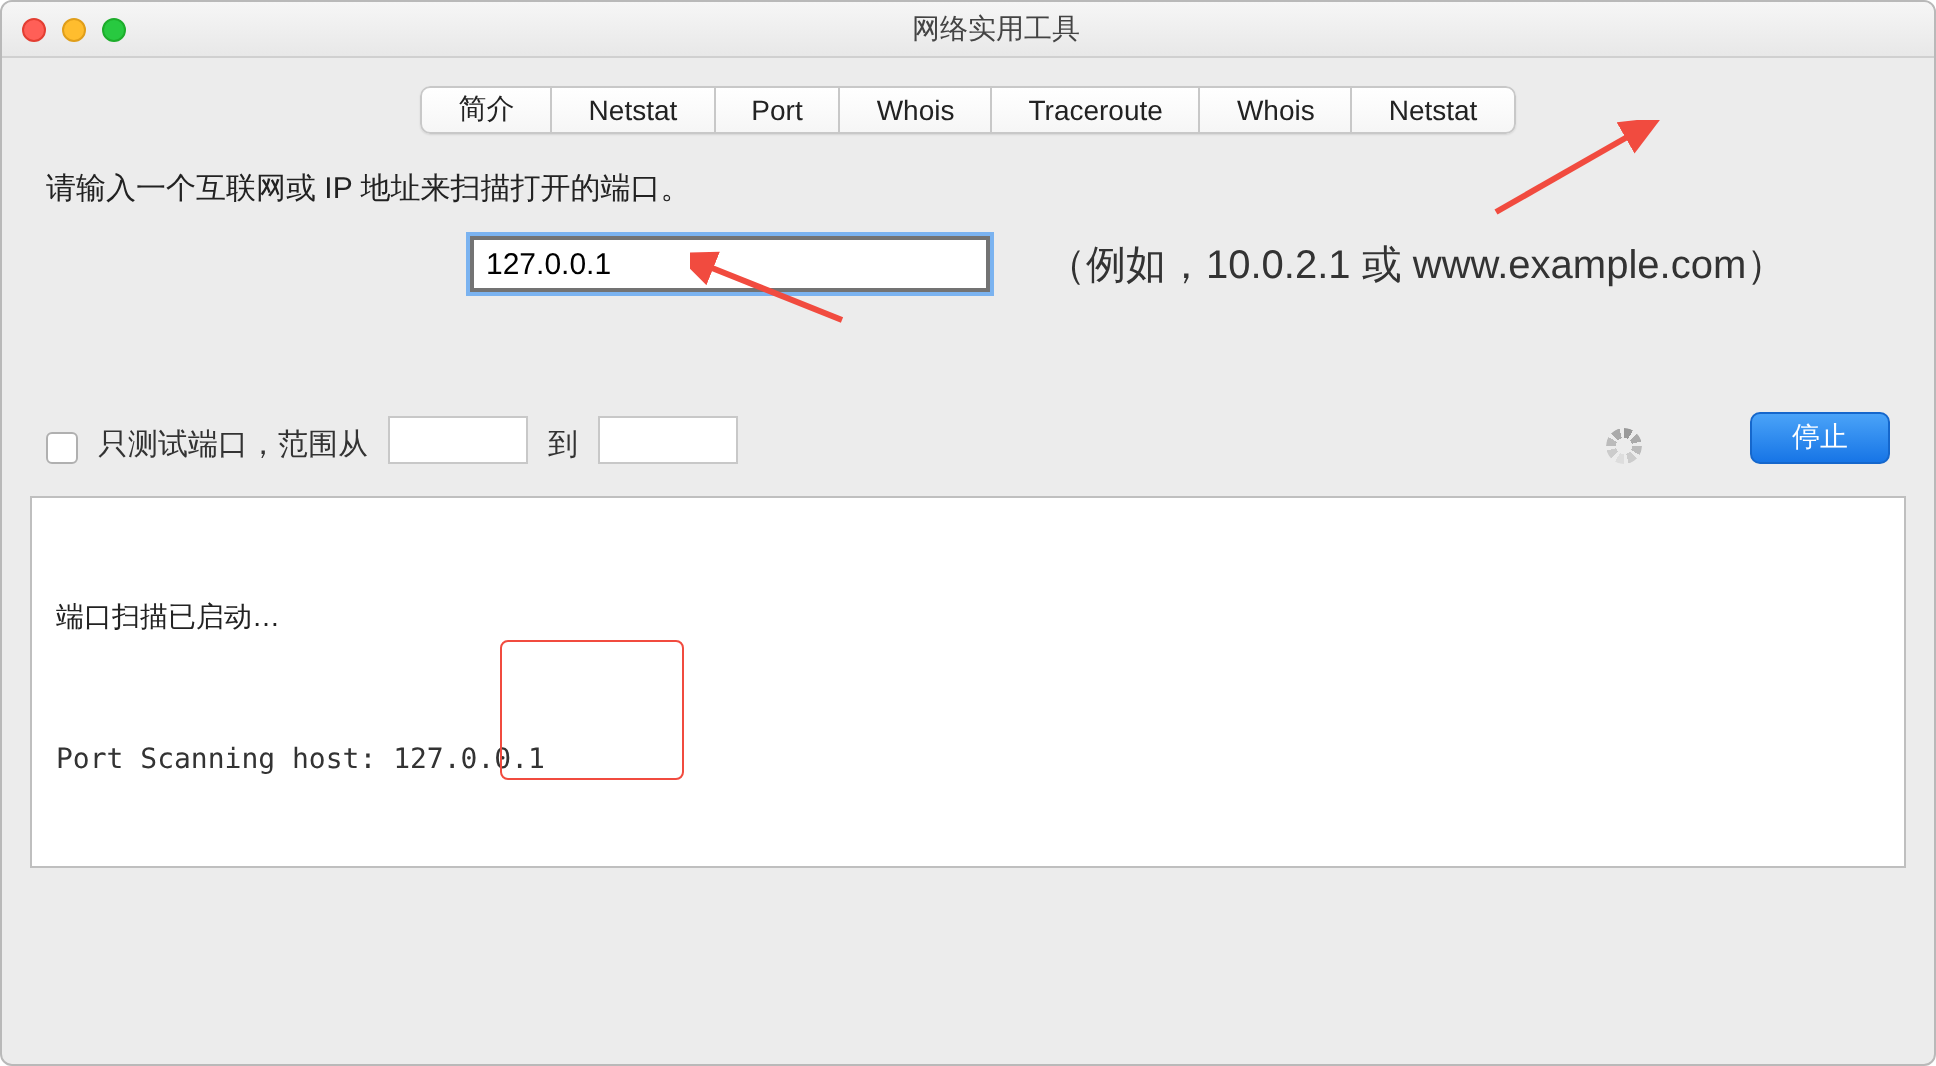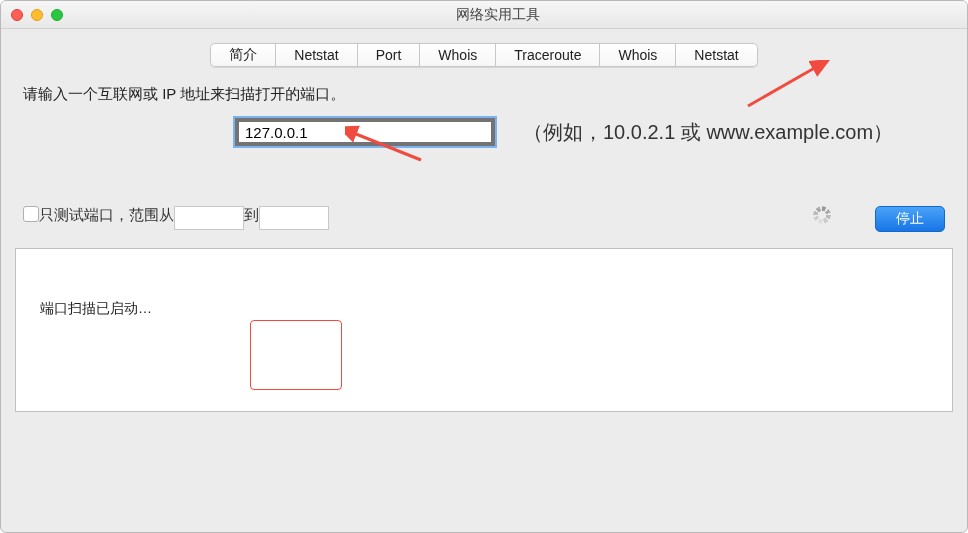--- a/index.html
+++ b/index.html
@@ -95,35 +95,36 @@
       position: relative;
     }
     .ip-wrap {
       position: relative;
     }
     .ip-input {
       width: 260px;
       height: 28px;
       font-size: 15px;
       padding: 2px 6px;
-      border: 4px solid #737373;
+      border: 2px solid #737373;
       outline: 2.5px solid #7bb3f0;
       outline-offset: 0;
       background: #fff;
     }
     .hint {
       margin-left: 28px;
       font-size: 20px;
       color: #333;
     }
     .row2 {
       display: flex;
-      align-items: flex-start;
+      align-items: flex-end;
       padding: 0 8px;
       margin-bottom: 16px;
+      gap: 10px;
     }
     .chk {
       width: 16px; height: 16px;
       border: 1px solid #b0b0b0;
       border-radius: 3px;
       background: #fff;
       display: inline-block;
     }
     .chk-label {
       font-size: 15px;
@@ -167,22 +168,22 @@
       color: #fff;
       border: 1px solid #1567cc;
       border-radius: 5px;
       font-size: 14px;
       cursor: pointer;
       margin-left: 28px;
     }
     .results {
       background: #fff;
       border: 1px solid #bfbfbf;
-      height: 164px;
-      padding: 8px 24px;
+      height: 186px;
+      padding: 8px 12px;
       font-family: Menlo, Monaco, Consolas, monospace;
       font-size: 14px;
       color: #333;
       line-height: 1.45;
       white-space: pre;
       overflow: auto;
       position: relative;
     }
     .status-line {
       font-family: -apple-system, "Helvetica Neue", Arial, sans-serif;
@@ -252,20 +253,21 @@
       <input class="small-input" value="" style="">
       <span class="chk-label">到</span>
       <input class="small-input" value="" style="">
       <div class="spacer"></div>
       <div class="spinner"></div>
       <button class="stop-btn">停止</button>
     </div>
 
     <div class="results" id="results">
       <div class="status-line">端口扫描已启动…</div>
+      <div>Port Scanning host: 127.0.0.1</div>
       <div style="height:14px"></div>
       
       <div class="hl" style="left:234px; top:71px; width:92px; height:70px;"></div>
     </div>
   </div>
 
   <svg class="arrow" style="position:absolute; left:740px; top:60px; width:100px; height:50px;">
     <defs>
         <marker id="ah2" markerWidth="8" markerHeight="8" refX="2" refY="3" orient="auto">
           <path d="M0,0 L0,6 L7,3 z" fill="#f14b3f"></path>

